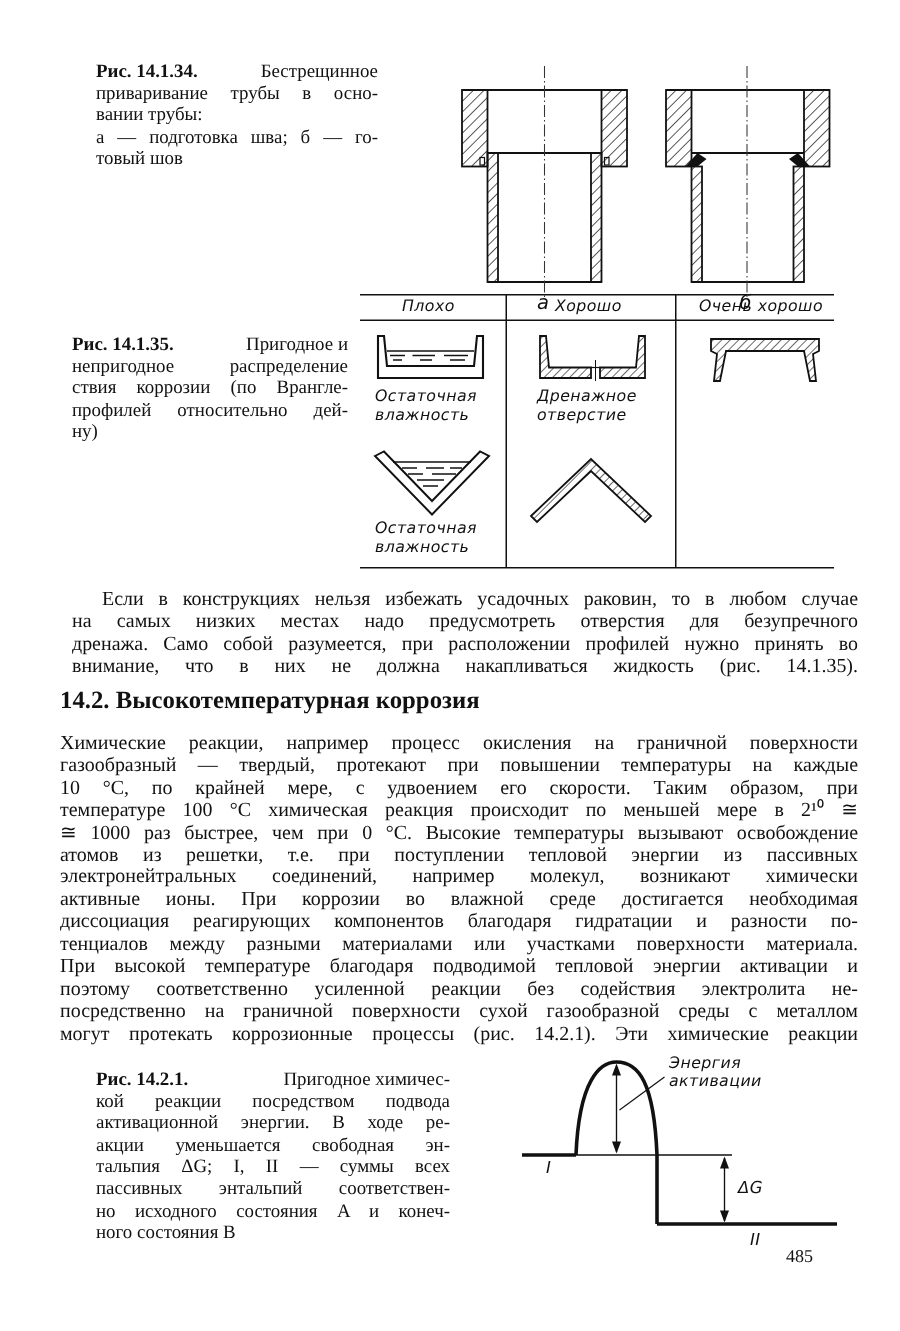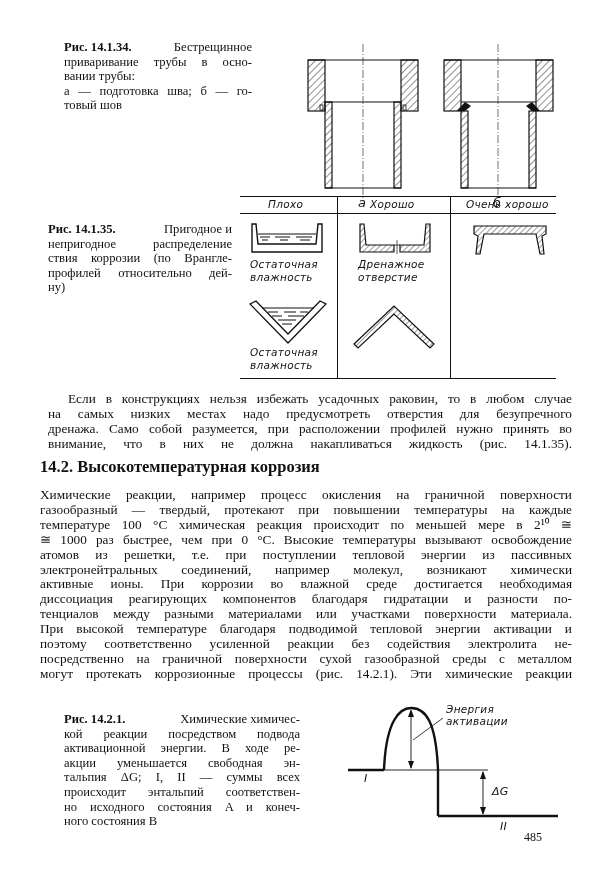--- a/index.html
+++ b/index.html
@@ -168,43 +168,44 @@
   <div class="para-line">на самых низких местах надо предусмотреть отверстия для безупречного</div>
   <div class="para-line">дренажа. Само собой разумеется, при расположении профилей нужно принять во</div>
   <div style="text-align:left; white-space:nowrap;">внимание, что в них не должна накапливаться жидкость (рис. 14.1.35).</div>
 </div>
 
 <div class="abs section-title" style="left:40px; top:457px;">14.2. Высокотемпературная коррозия</div>
 
 <div class="abs body-text" style="left:40px; top:488px; width:532px;">
   <div class="para-line">Химические реакции, например процесс окисления на граничной поверхности</div>
   <div class="para-line">газообразный — твердый, протекают при повышении температуры на каждые</div>
+  <div class="para-line">10 °С, по крайней мере, с удвоением его скорости. Таким образом, при</div>
   <div class="para-line">температуре 100 °С химическая реакция происходит по меньшей мере в 2¹⁰ ≅</div>
   <div class="para-line">≅ 1000 раз быстрее, чем при 0 °С. Высокие температуры вызывают освобождение</div>
   <div class="para-line">атомов из решетки, т.е. при поступлении тепловой энергии из пассивных</div>
   <div class="para-line">электронейтральных соединений, например молекул, возникают химически</div>
   <div class="para-line">активные ионы. При коррозии во влажной среде достигается необходимая</div>
   <div class="para-line">диссоциация реагирующих компонентов благодаря гидратации и разности по-</div>
   <div class="para-line">тенциалов между разными материалами или участками поверхности материала.</div>
   <div class="para-line">При высокой температуре благодаря подводимой тепловой энергии активации и</div>
   <div class="para-line">поэтому соответственно усиленной реакции без содействия электролита не-</div>
   <div class="para-line">посредственно на граничной поверхности сухой газообразной среды с металлом</div>
   <div class="para-line">могут протекать коррозионные процессы (рис. 14.2.1). Эти химические реакции</div>
 </div>
 
 <div class="abs caption" style="left:64px; top:712px; width:236px;">
   <div style="display:flex; justify-content:space-between;">
     <b>Рис. 14.2.1.</b>
-    <span>Химические химичес-</span>
+    <span>Пригодное химичес-</span>
   </div>
   <div class="para-line">кой реакции посредством подвода</div>
   <div class="para-line">активационной энергии. В ходе ре-</div>
   <div class="para-line">акции уменьшается свободная эн-</div>
   <div class="para-line">тальпия ΔG; I, II — суммы всех</div>
-  <div class="para-line">происходит энтальпий соответствен-</div>
+  <div class="para-line">пассивных энтальпий соответствен-</div>
   <div class="para-line">но исходного состояния A и конеч-</div>
   <div>ного состояния B</div>
 </div>
 
 <svg style="left:348px; top:700px;" width="225" height="135" viewBox="0 0 225 135">
 
   <line x1="0" y1="70" x2="36" y2="70" stroke="#111" stroke-width="2.4"></line>
 
   <line x1="36" y1="70" x2="140" y2="70" stroke="#111" stroke-width="0.9"></line>
 

